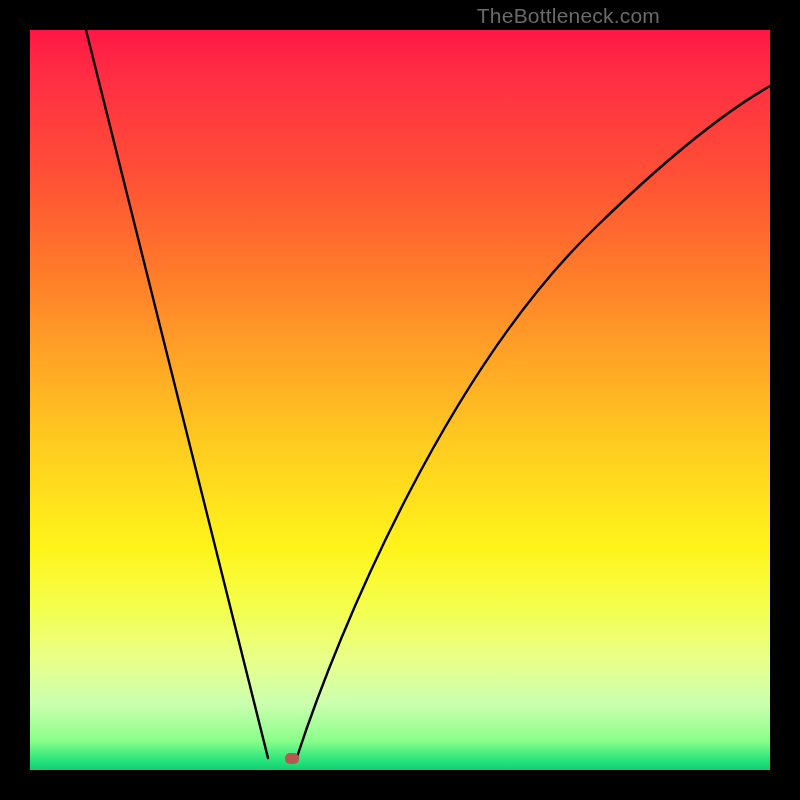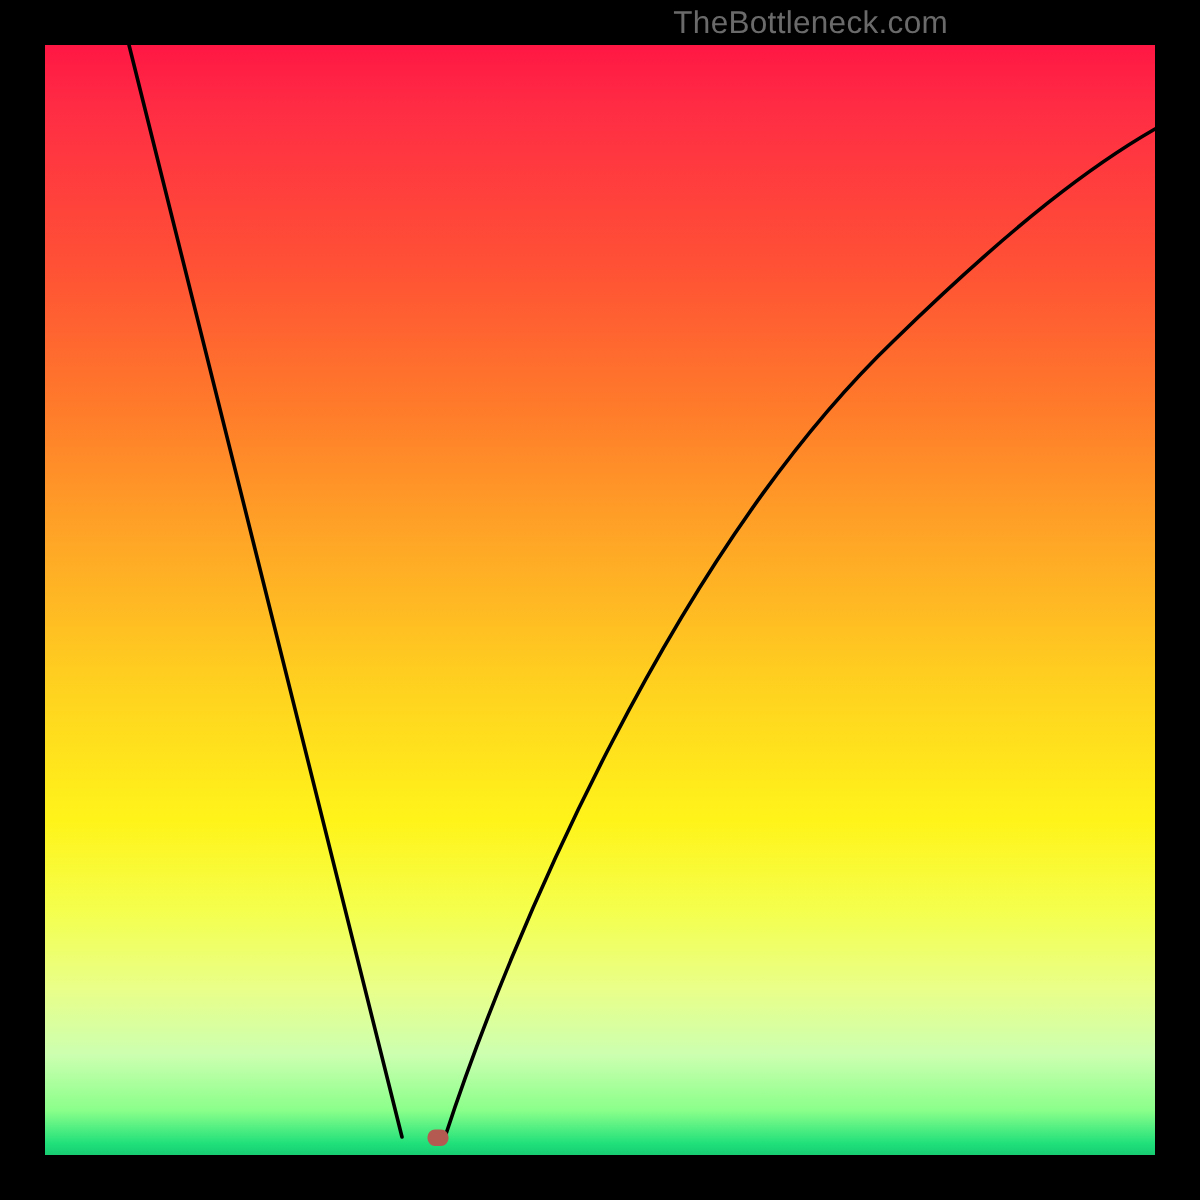--- a/index.html
+++ b/index.html
@@ -11,20 +11,21 @@
     overflow: hidden;
     font-family: Arial, Helvetica, sans-serif;
   }
   .frame {
     position: absolute;
     left: 0;
     top: 0;
     width: 640px;
     height: 800px;
     background: #000000;
+    padding-left: 28px;
   }
   .plot-area {
     position: absolute;
     left: 30px;
     top: 30px;
     width: 740px;
     height: 740px;
     background: linear-gradient(to bottom,
       #ff1744 0%,
       #ff2d44 6%,

